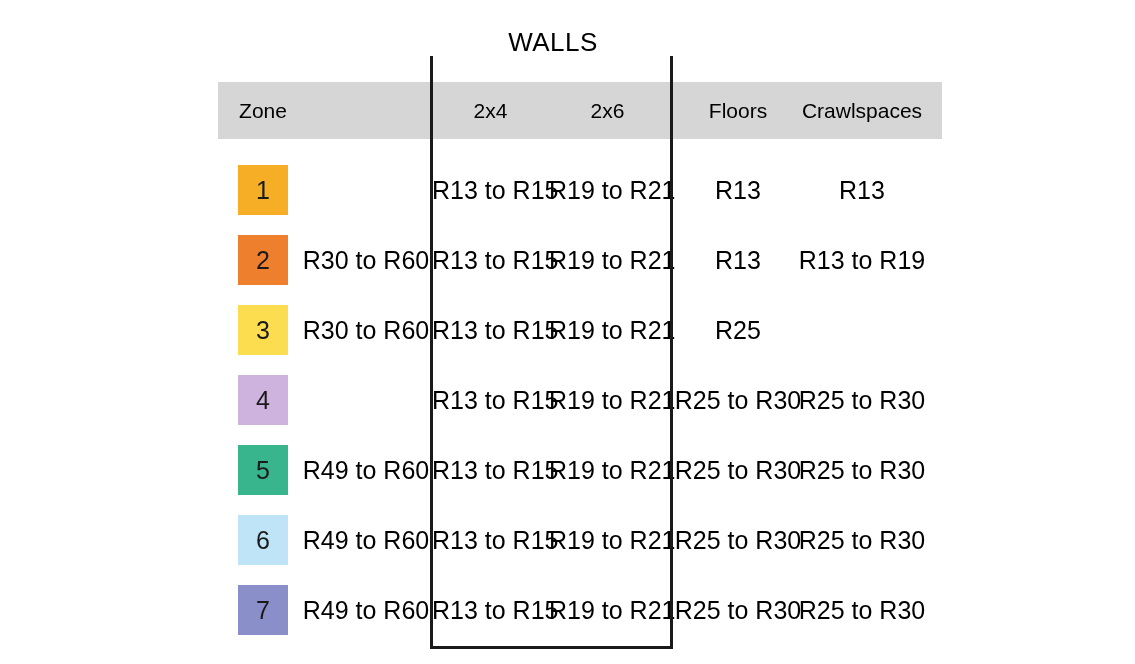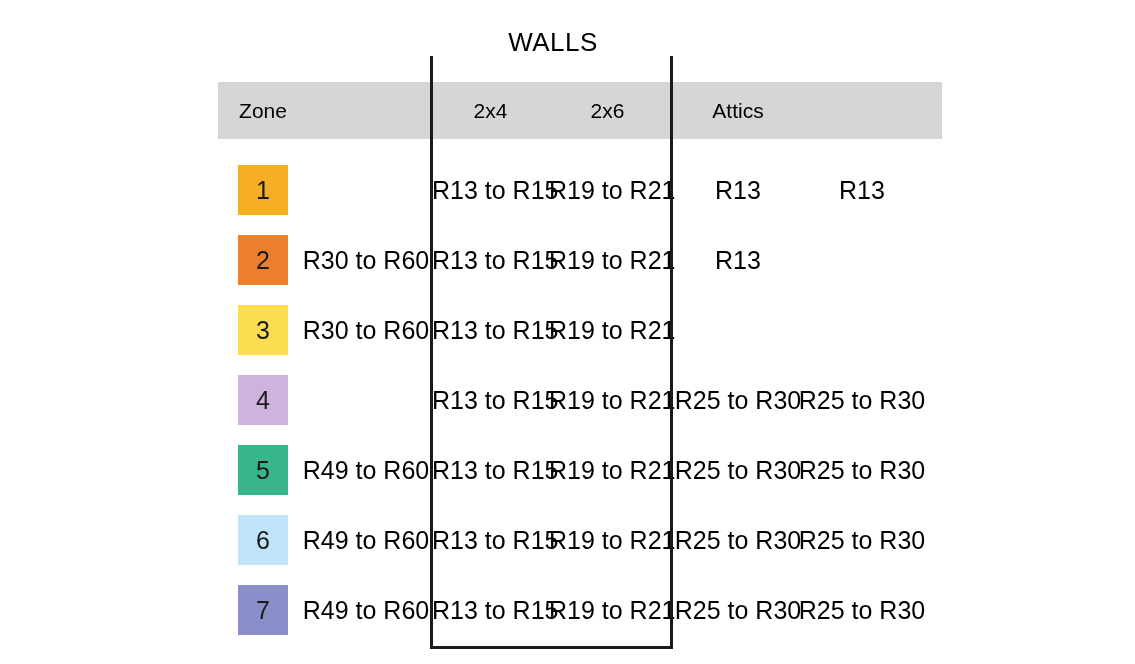--- a/index.html
+++ b/index.html
@@ -130,44 +130,47 @@
   <div class="header-band" style="background: rgb(214, 214, 214);"></div>
 
   <div class="walls-bracket" style="border-color: rgb(26, 26, 26);"></div>
   <div class="walls-top-seg walls-top-left" style="border-color: rgb(26, 26, 26);"></div>
   <div class="walls-top-seg walls-top-right" style="border-color: rgb(26, 26, 26);"></div>
   <div class="walls-label">WALLS</div>
 
   <div class="cell hdr c-zone">Zone</div>
   <div class="cell hdr c-2x4">2x4</div>
   <div class="cell hdr c-2x6">2x6</div>
-  <div class="cell hdr c-floors">Attics</div>
+  <div class="cell hdr c-floors">Floors</div>
+  <div class="cell hdr c-crawl">Crawlspaces</div>
 
   <div class="swatch" style="top: 161px; background: rgb(245, 174, 38);">
     <div class="swatch-num">1</div>
   </div>
   <div class="cell dat c-2x4" style="top:174px">R13 to R15</div>
   <div class="cell dat c-2x6" style="top:174px">R19 to R21</div>
   <div class="cell dat c-floors" style="top:174px">R13</div>
   <div class="cell dat c-crawl" style="top:174px">R13</div>
 
   <div class="swatch" style="top: 231px; background: rgb(238, 127, 44);">
     <div class="swatch-num">2</div>
   </div>
   <div class="cell dat c-attics" style="top:244px">R30 to R60</div>
   <div class="cell dat c-2x4" style="top:244px">R13 to R15</div>
   <div class="cell dat c-2x6" style="top:244px">R19 to R21</div>
   <div class="cell dat c-floors" style="top:244px">R13</div>
+  <div class="cell dat c-crawl" style="top:244px">R13 to R19</div>
 
   <div class="swatch" style="top: 301px; background: rgb(251, 221, 79);">
     <div class="swatch-num">3</div>
   </div>
   <div class="cell dat c-attics" style="top:314px">R30 to R60</div>
   <div class="cell dat c-2x4" style="top:314px">R13 to R15</div>
   <div class="cell dat c-2x6" style="top:314px">R19 to R21</div>
+  <div class="cell dat c-floors" style="top:314px">R25</div>
 
   <div class="swatch" style="top: 371px; background: rgb(205, 179, 222);">
     <div class="swatch-num">4</div>
   </div>
   <div class="cell dat c-2x4" style="top:384px">R13 to R15</div>
   <div class="cell dat c-2x6" style="top:384px">R19 to R21</div>
   <div class="cell dat c-floors" style="top:384px">R25 to R30</div>
   <div class="cell dat c-crawl" style="top:384px">R25 to R30</div>
 
   <div class="swatch" style="top: 441px; background: rgb(56, 181, 140);">

